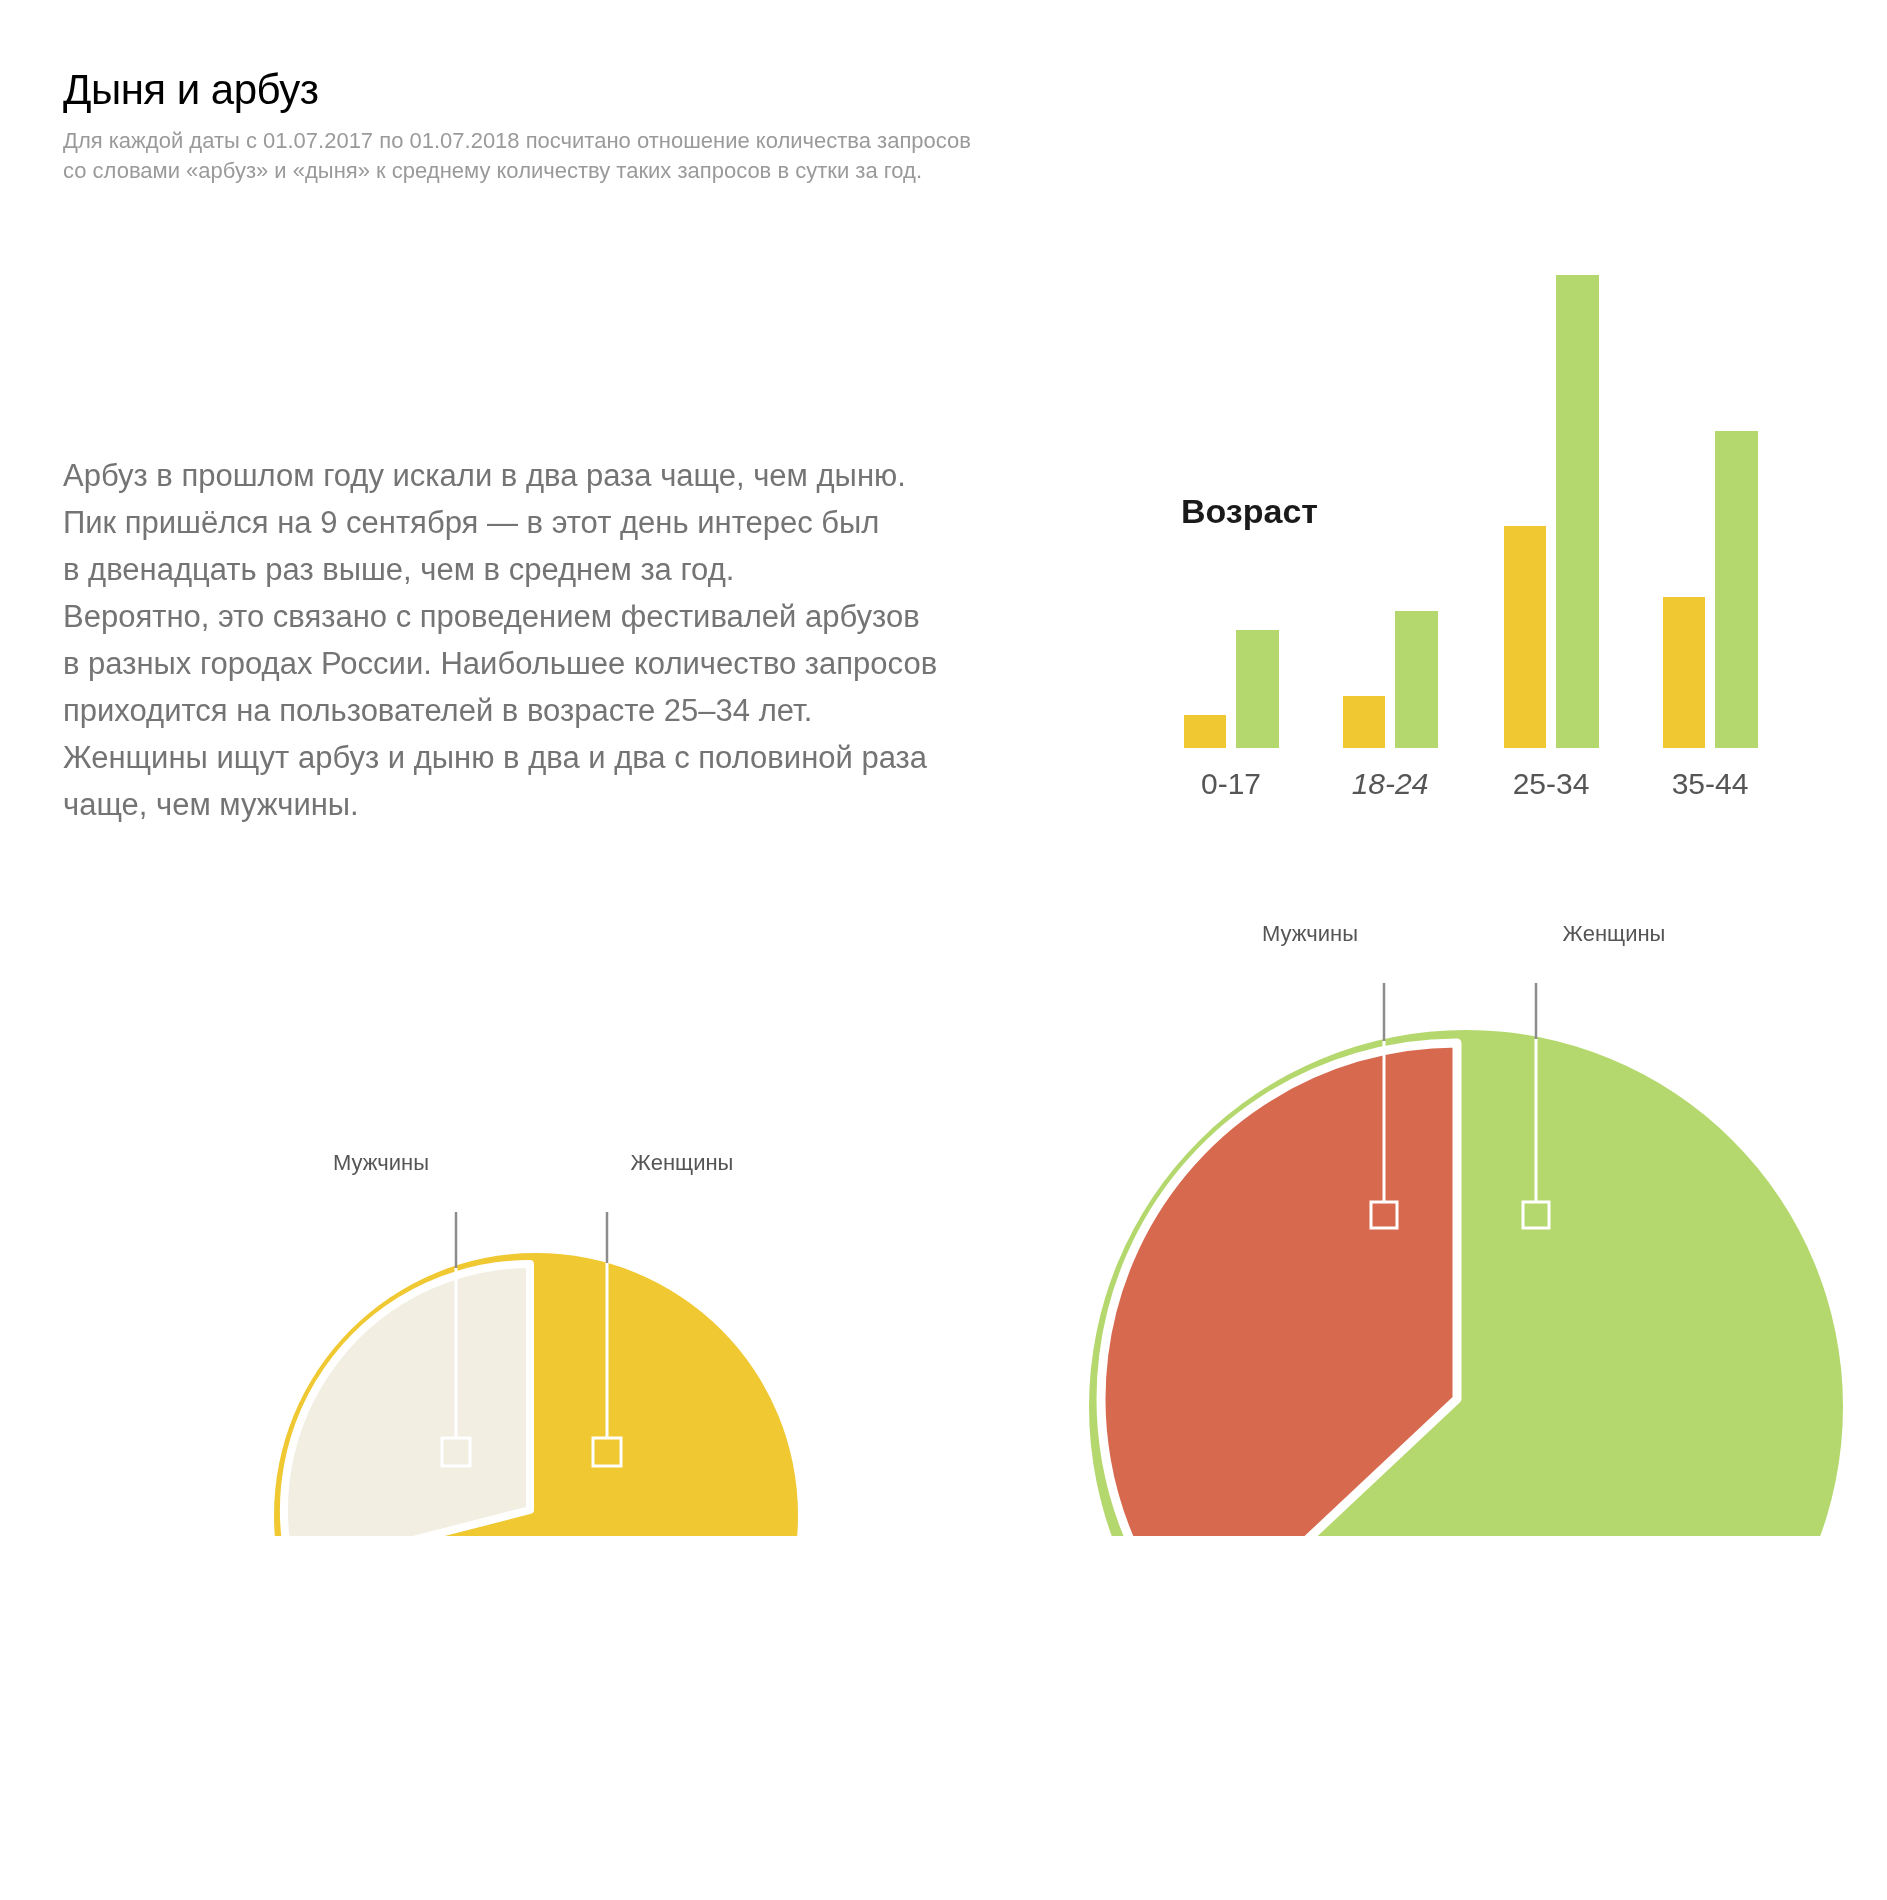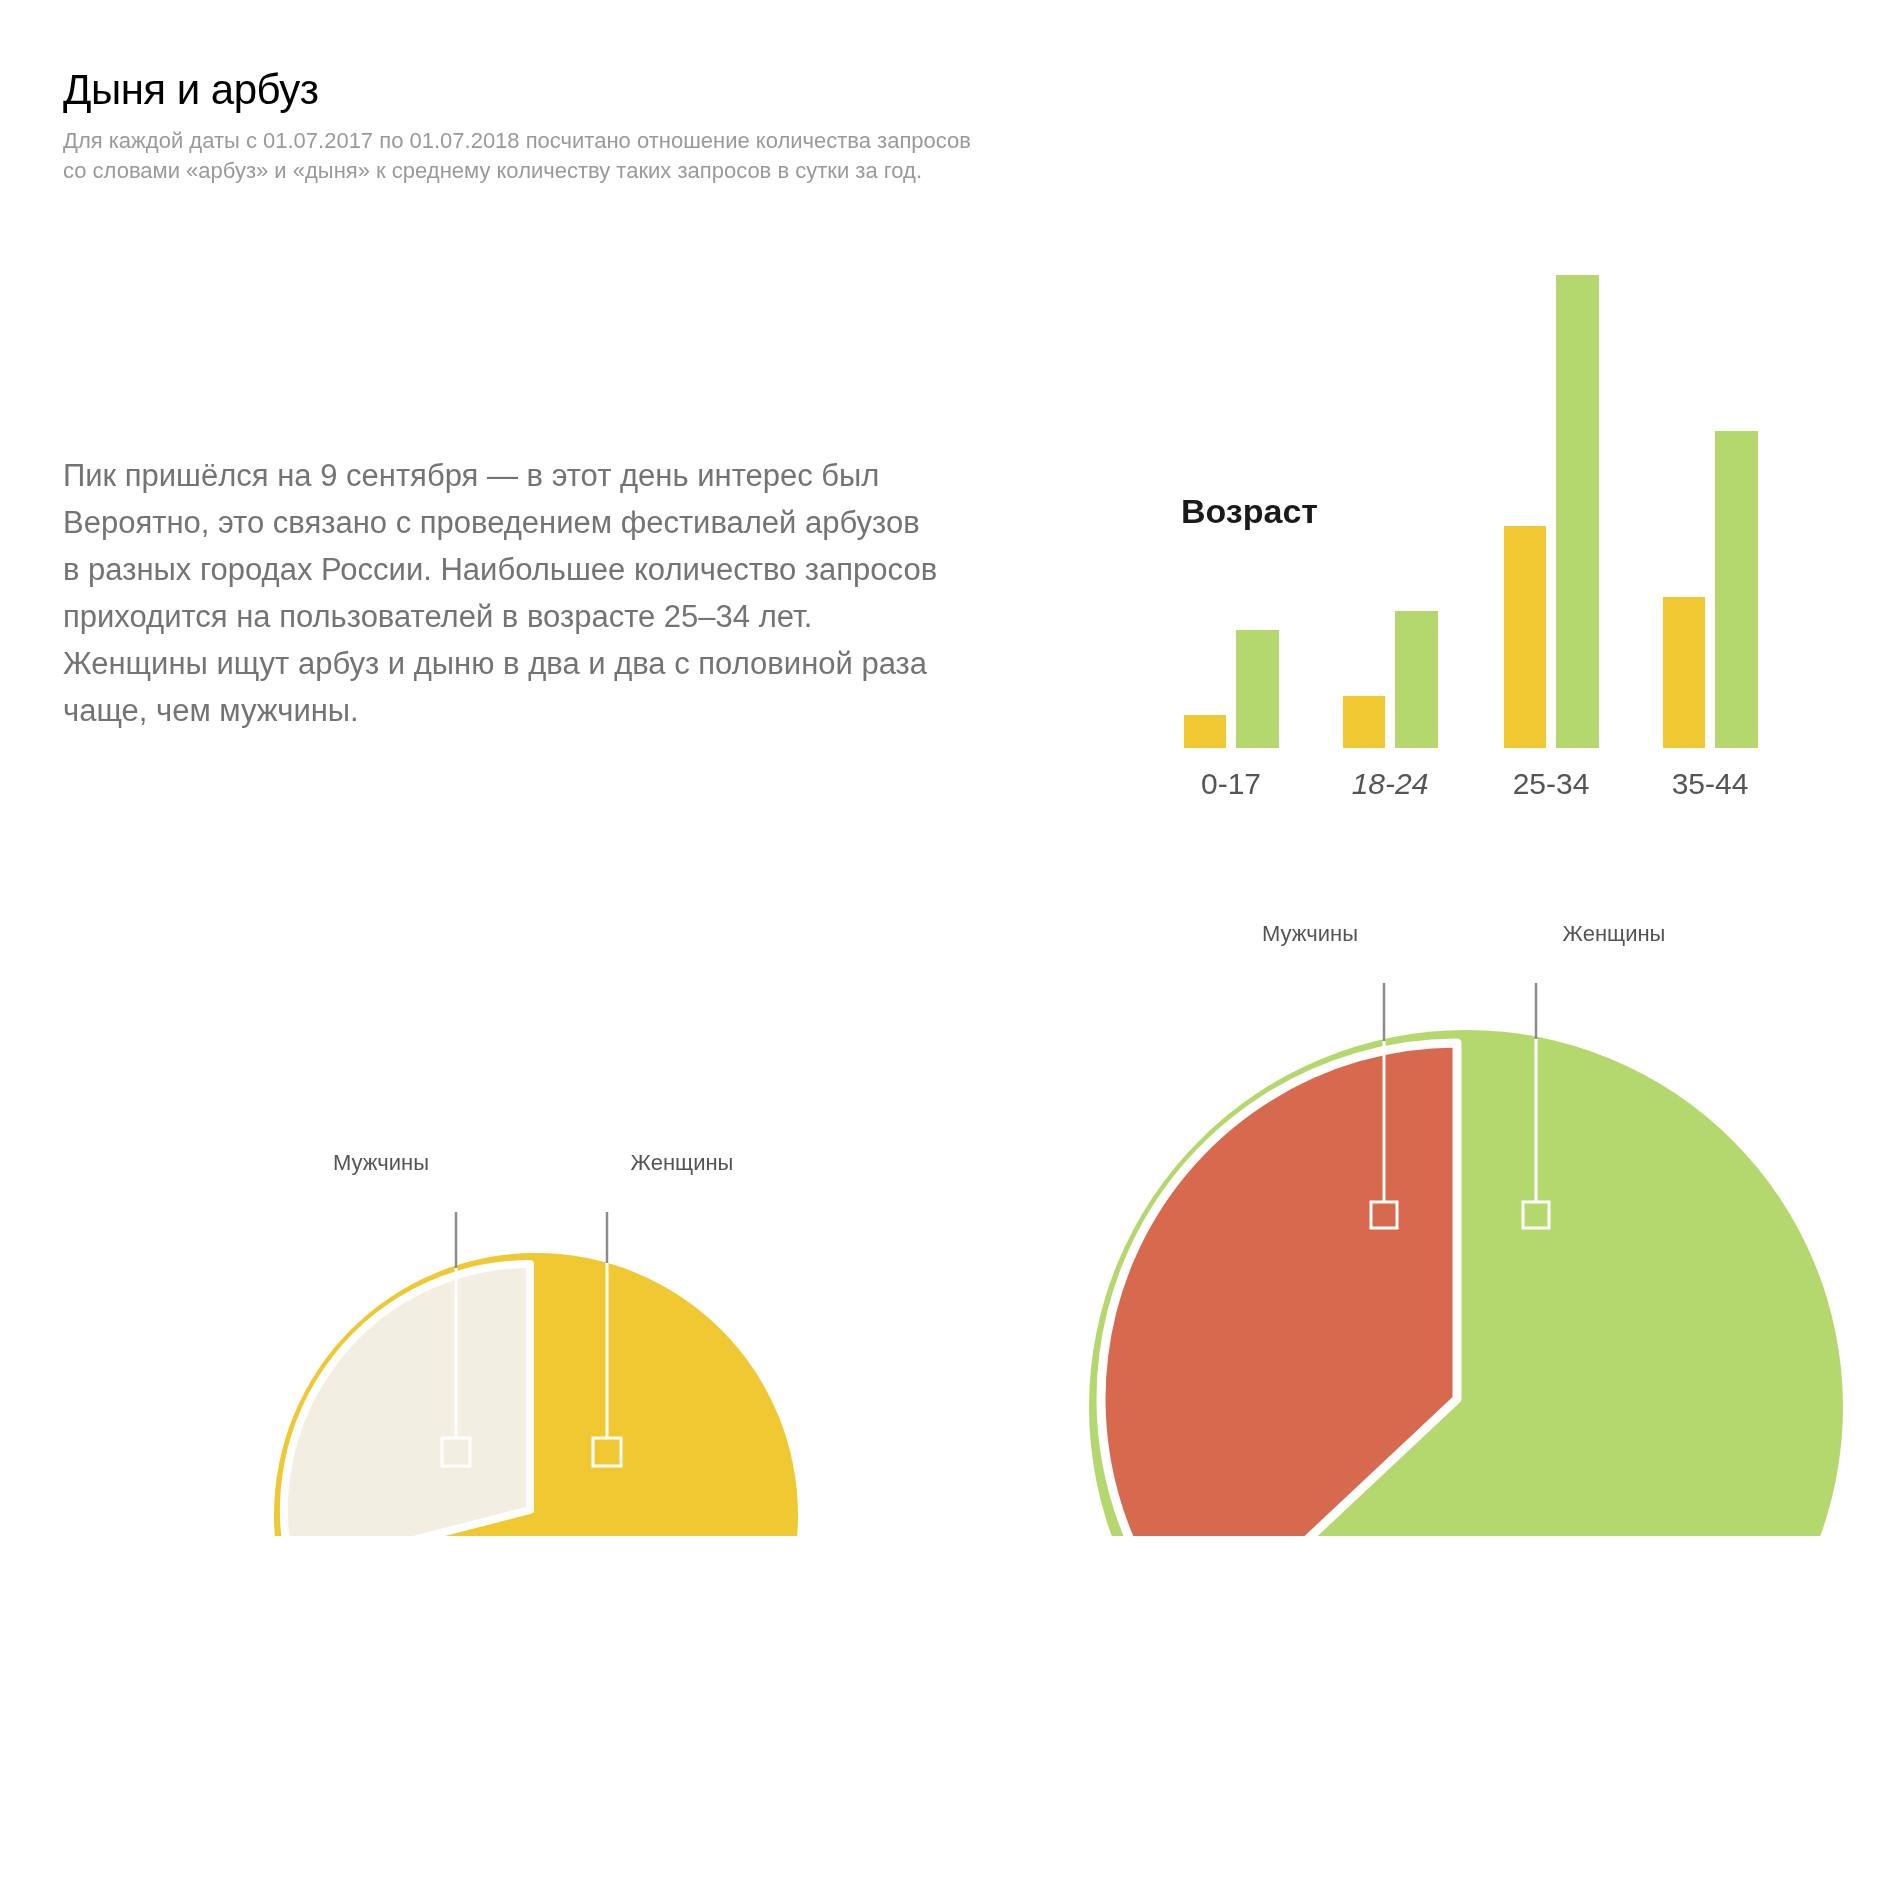--- a/index.html
+++ b/index.html
@@ -21,21 +21,23 @@
 <body>
 
 <div id="page">
 
   <div class="abs" id="page-title">Дыня и арбуз</div>
   <div class="abs" id="subtitle">
       <div>Для каждой даты с 01.07.2017 по 01.07.2018 посчитано отношение количества запросов</div>
       <div>со словами «арбуз» и «дыня» к среднему количеству таких запросов в сутки за год.</div>
     </div>
   <div class="abs" id="body-text">
+      <div>Арбуз в прошлом году искали в два раза чаще, чем дыню.</div>
       <div>Пик пришёлся на 9 сентября — в этот день интерес был</div>
+      <div>в двенадцать раз выше, чем в среднем за год.</div>
       <div>Вероятно, это связано с проведением фестивалей арбузов</div>
       <div>в разных городах России. Наибольшее количество запросов</div>
       <div>приходится на пользователей в возрасте 25–34 лет.</div>
       <div>Женщины ищут арбуз и дыню в два и два с половиной раза</div>
       <div>чаще, чем мужчины.</div>
     </div>
 
   <div class="abs" id="age-title">Возраст</div>
   <div class="abs" id="age-chart">
       <div class="bar" style="left: 24px; width: 42px; height: 33px; background: rgb(240, 200, 50);"></div>

